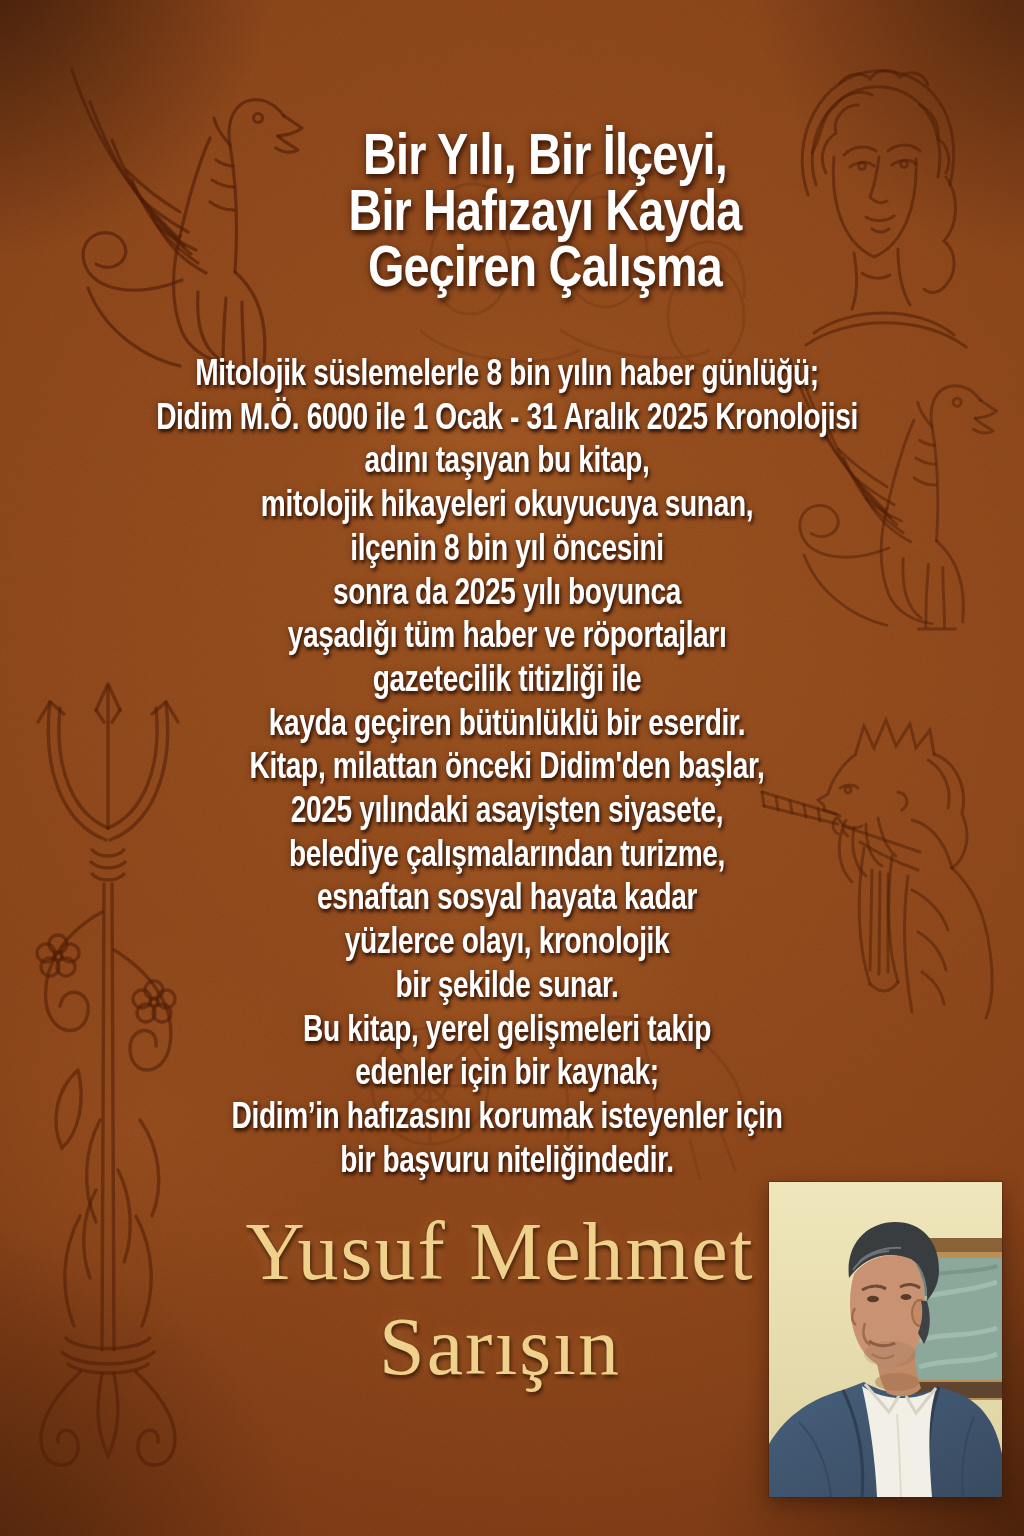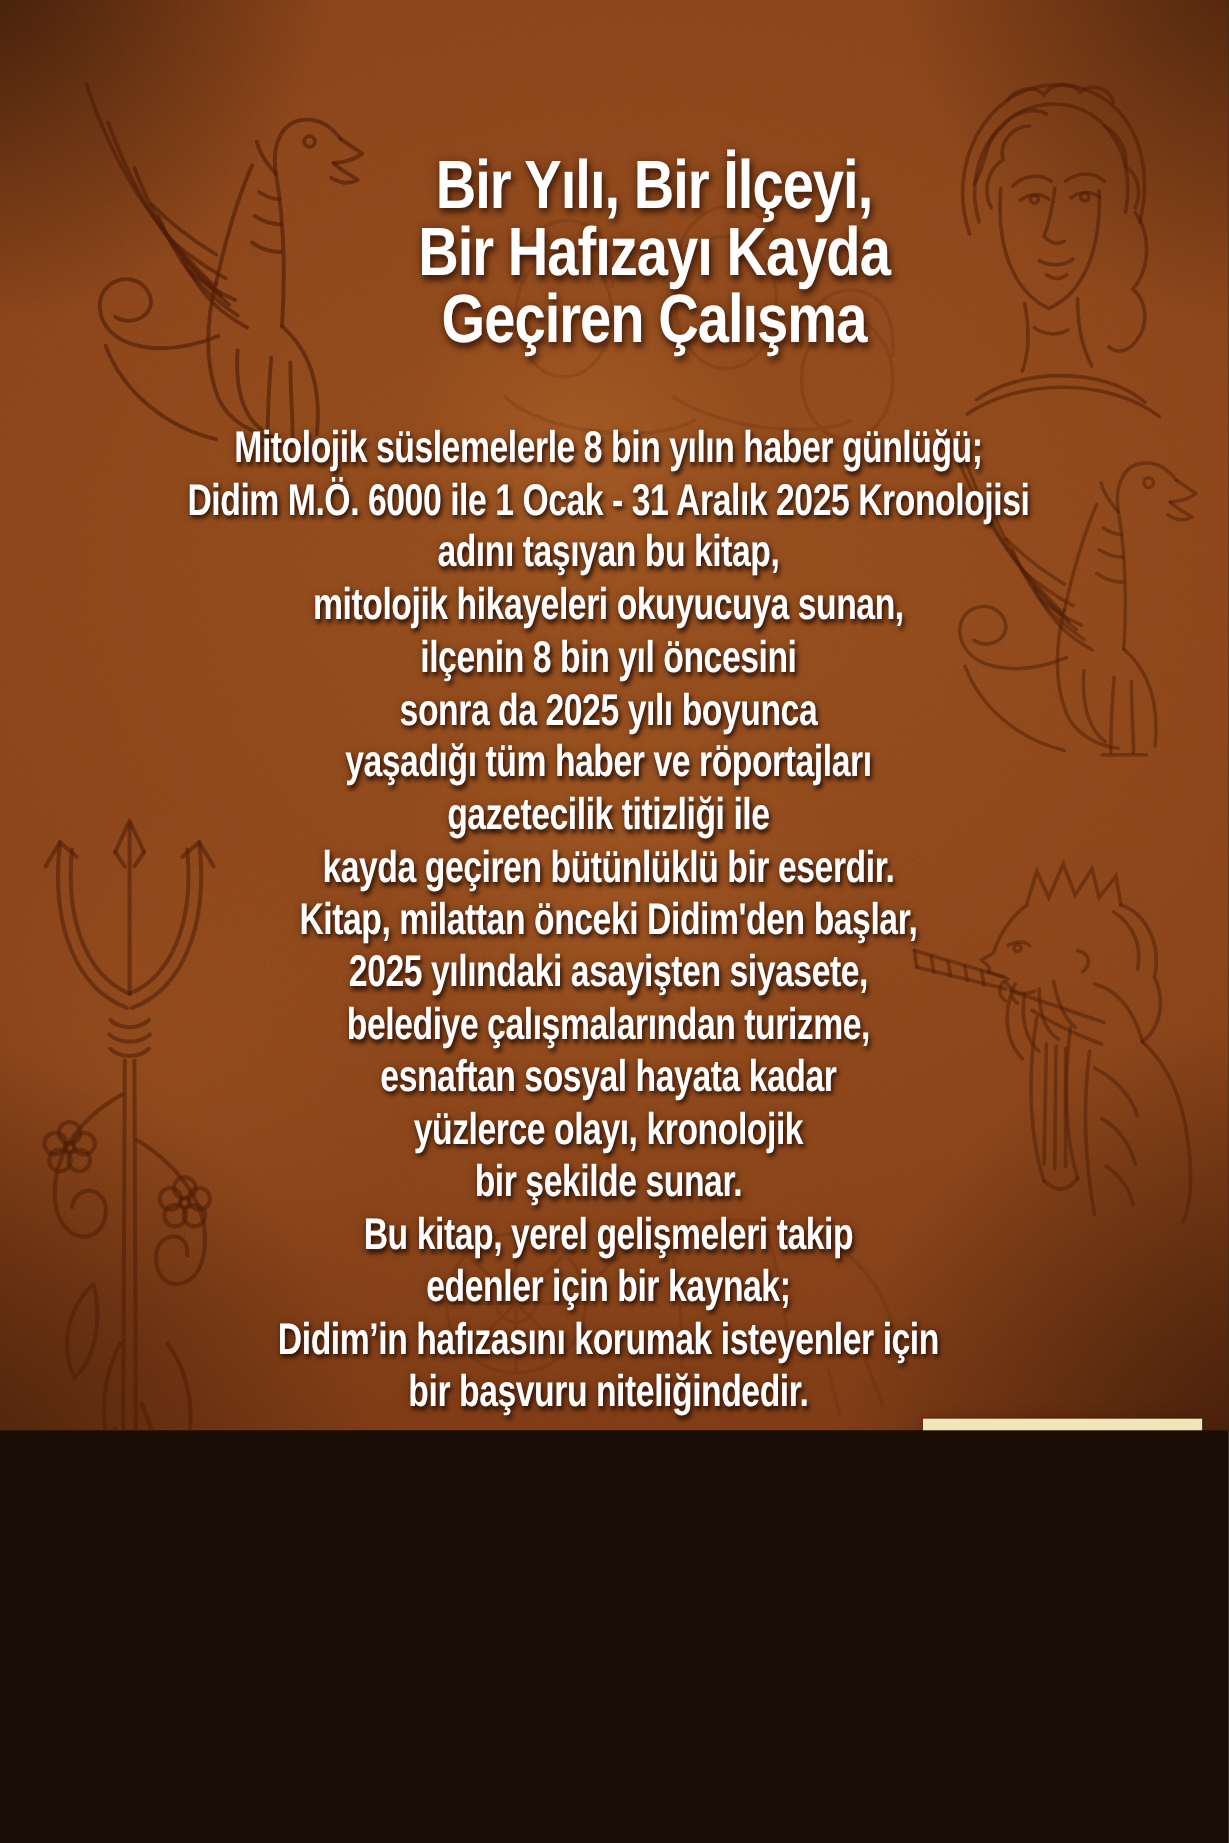--- a/index.html
+++ b/index.html
@@ -1,17 +1,17 @@
 <!DOCTYPE html>
 <html><head>
 <meta charset="utf-8">
 <style>
   html,body{margin:0;padding:0;background:#1a0d05;}
   .poster{
-    position:relative;width:1024px;height:1192px;overflow:hidden;
+    position:relative;width:1024px;height:1536px;overflow:hidden;
     font-family:"Liberation Sans",sans-serif;
     background:
       radial-gradient(circle 430px at -3% -3%, rgba(22,9,2,.62), transparent 72%),
       radial-gradient(circle 430px at 103% -3%, rgba(22,9,2,.5), transparent 72%),
       radial-gradient(circle 520px at 105% 102%, rgba(22,9,2,.55), transparent 72%),
       radial-gradient(circle 520px at -6% 104%, rgba(22,9,2,.45), transparent 72%),
       radial-gradient(circle 210px at 47% 31%, rgba(208,128,58,.26), transparent 70%),
       radial-gradient(circle 270px at 50% 63%, rgba(202,122,54,.22), transparent 70%),
       radial-gradient(circle 300px at 14% 74%, rgba(192,112,48,.16), transparent 70%),
       radial-gradient(ellipse 160% 115% at 52% 40%, #9e5622 0%, #90491c 40%, #7c3a14 62%, #5d2a0e 82%, #3f1c08 100%);

